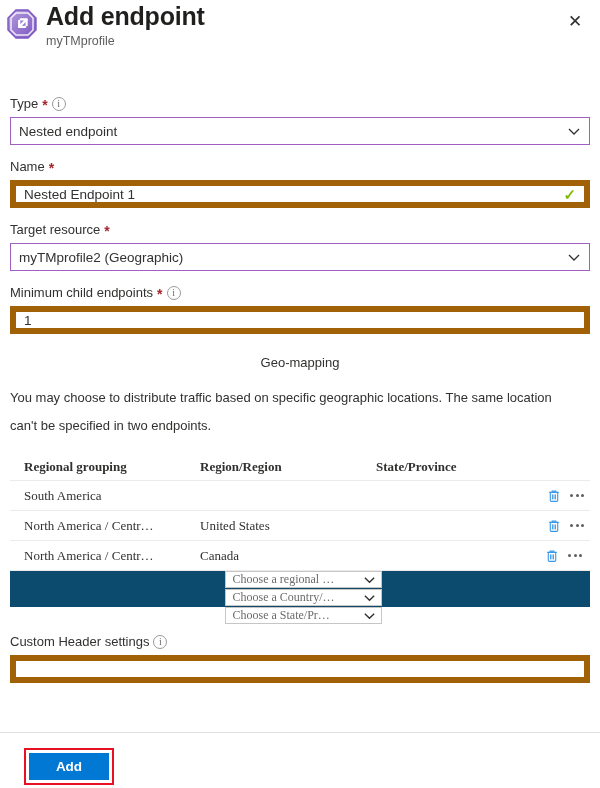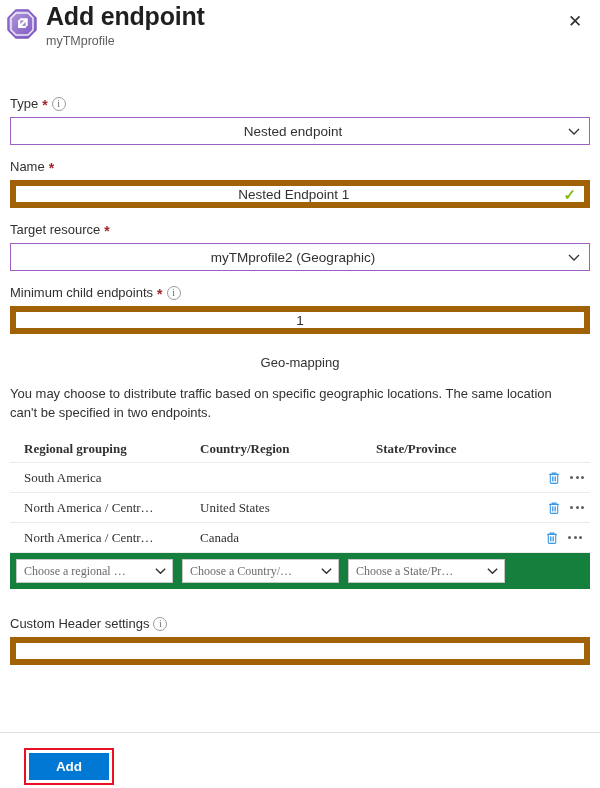--- a/index.html
+++ b/index.html
@@ -31,21 +31,21 @@
     position: absolute; right: 12px; top: 8px;
     width: 26px; height: 26px;
     display: flex; align-items: center; justify-content: center;
     cursor: pointer; background: none; border: none; padding: 0;
     font-size: 17px; color: #323130; line-height: 1;
     font-family: "Liberation Sans", sans-serif;
   }
 
   
   .form { position: absolute; left: 0; top: 78px; width: 600px; }
-  .field { padding: 0 10px; text-align: center; }
+  .field { padding: 0 10px; }
   .label {
     font-size: 13px; color: #323130;
     margin-bottom: 4px; display: flex; align-items: center; gap: 4px;
     line-height: 18px;
   }
   .req { color: #a4262c; font-size: 14px; font-weight: bold; line-height: 1; position: relative; top:1px;}
   .info-icon {
     display: inline-flex; align-items: center; justify-content: center;
     width: 14px; height: 14px; border-radius: 50%;
     border: 1px solid #9a9a9a; color: #6b6b6b;
@@ -69,21 +69,21 @@
   .check {
     color: #7fba00; font-size: 15px; font-weight: bold; line-height: 1;
   }
 
   
   .section-title {
     padding: 0 10px; font-size: 13px; color: #323130; text-align: center;
   }
   .section-desc {
     padding: 0 10px; font-size: 13px; color: #323130;
-    line-height: 19px; width: 592px;
+    line-height: 28px; width: 592px;
   }
 
   .geo-table { margin: 0 10px; width: 580px; font-family: Liberation Serif, serif; }
   .geo-head {
     display: flex; align-items: center; height: 28px;
     font-size: 13px; font-weight: bold; color: #323130;
     border-bottom: 1px solid #edebe9;
     padding-left: 14px;
   }
   .c1 { width: 176px; flex: 0 0 176px; }
@@ -98,23 +98,24 @@
     padding-left: 14px;
   }
   .trash { width: 16px; height: 16px; cursor: pointer; }
   .dots {
     display: inline-flex; gap: 2.5px; align-items: center;
     cursor: pointer; padding: 2px;
   }
   .dots span { width: 3px; height: 3px; border-radius: 50%; background: #605e5c; display:block;}
 
   .geo-editor {
-    background: #15803d; height: 36px;
-    display: flex; align-items: center; gap: 9px;
+    background: #0c4a6e; height: 36px;
+    display: flex; align-items: center; gap: 1px;
     padding-left: 6px;
+    flex-direction: column;
   }
   .mini-select {
     height: 24px; background: #fff; border: 1px solid #c8c6c4;
     display: flex; align-items: center; padding: 0 4px 0 7px;
     font-size: 12px; color: #6b6b6b; cursor: pointer; gap: 4px;
   }
   .mini-select .mval { flex: 1; white-space: nowrap; overflow: hidden; }
   .ms1 { width: 157px; }
   .ms2 { width: 157px; }
   .ms3 { width: 157px; }
@@ -225,21 +226,21 @@
         <span class="val">1</span>
       </div>
     </div>
 
     <div class="section-title" style="margin-top:21px;">Geo-mapping</div>
     <div class="section-desc" style="margin-top:14px;">You may choose to distribute traffic based on specific geographic locations. The same location can't be specified in two endpoints.</div>
 
     <div class="geo-table" style="margin-top:13px;">
       <div class="geo-head">
         <div class="c1">Regional grouping</div>
-        <div class="c2">Country/Region</div>
+        <div class="c2">Region/Region</div>
         <div class="c3">State/Province</div>
         <div class="c4"></div>
       </div>
 
       <div class="geo-row">
         <div class="c1">South America</div>
         <div class="c2"></div>
         <div class="c3"></div>
         <div class="c4">
           <span class="trash">

